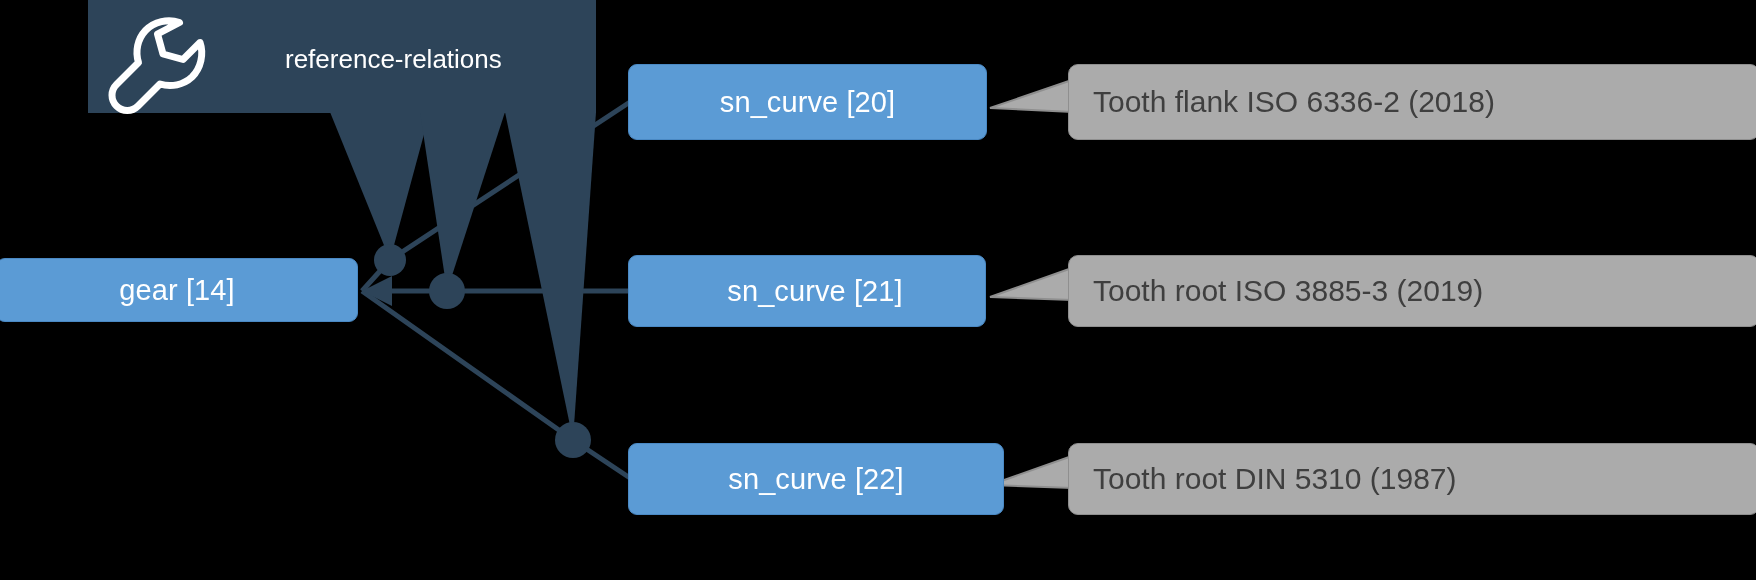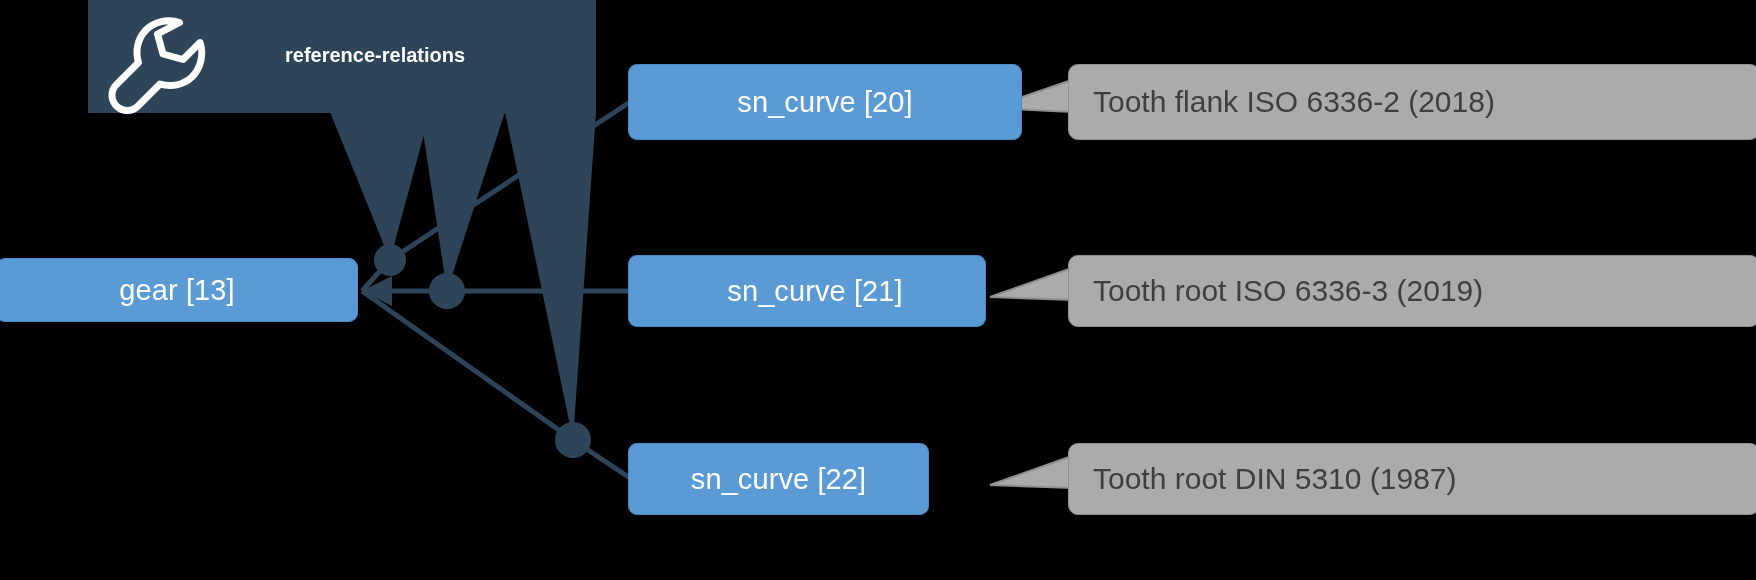--- a/index.html
+++ b/index.html
@@ -35,22 +35,22 @@
     font-size:30px;
     font-weight:400;
     box-sizing:border-box;
     user-select:none;
     padding-left:24px;
   }
 
   #tooltip-title{
     position:absolute;
     color:#ffffff;
-    font-weight:bold;
-    font-size:20px;
+    font-weight:normal;
+    font-size:26px;
     z-index:5;
     user-select:none;
     white-space:nowrap;
   }
 </style>
 </head>
 <body>
 
 <div id="stage">
 
@@ -98,41 +98,41 @@
     <polygon points="1072,80 1072,112 990,108" fill="#ababab" stroke="#8f8f8f" stroke-width="2"></polygon>
 
     <polygon points="1072,268 1072,300 990,297" fill="#ababab" stroke="#8f8f8f" stroke-width="2"></polygon>
 
     <polygon points="1072,456 1072,488 990,485" fill="#ababab" stroke="#8f8f8f" stroke-width="2"></polygon>
   </svg>
 
   <div class="nodes">
 
     <div class="node" id="node-gear" style="left:-4px;top:258px;width:362px;height:64px;background:#5b9bd5;border:1px solid #4a89c4;">
-      <span>gear [13]</span>
+      <span>gear [14]</span>
     </div>
 
-    <div class="node" style="left:628px;top:64px;width:394px;height:76px;background:#5b9bd5;border:1px solid #4a89c4;">
+    <div class="node" style="left:628px;top:64px;width:359px;height:76px;background:#5b9bd5;border:1px solid #4a89c4;">
       <span>sn_curve [20]</span>
     </div>
 
     <div class="node" style="left:628px;top:255px;width:358px;height:72px;background:#5b9bd5;border:1px solid #4a89c4;padding-left:16px;">
       <span>sn_curve [21]</span>
     </div>
 
-    <div class="node" style="left:628px;top:443px;width:301px;height:72px;background:#5b9bd5;border:1px solid #4a89c4;">
+    <div class="node" style="left:628px;top:443px;width:376px;height:72px;background:#5b9bd5;border:1px solid #4a89c4;">
       <span>sn_curve [22]</span>
     </div>
 
     <div class="callout-label" style="left:1068px;top:64px;width:692px;height:76px;background:#ababab;border:1px solid #8f8f8f;border-radius:10px;">
       <span>Tooth flank ISO 6336-2 (2018)</span>
     </div>
 
     <div class="callout-label" style="left:1068px;top:255px;width:692px;height:72px;background:#ababab;border:1px solid #8f8f8f;border-radius:10px;">
-      <span>Tooth root ISO 6336-3 (2019)</span>
+      <span>Tooth root ISO 3885-3 (2019)</span>
     </div>
 
     <div class="callout-label" style="left:1068px;top:443px;width:692px;height:72px;background:#ababab;border:1px solid #8f8f8f;border-radius:10px;">
       <span>Tooth root DIN 5310 (1987)</span>
     </div>
 
   </div>
 </div>
 
 </body></html>

